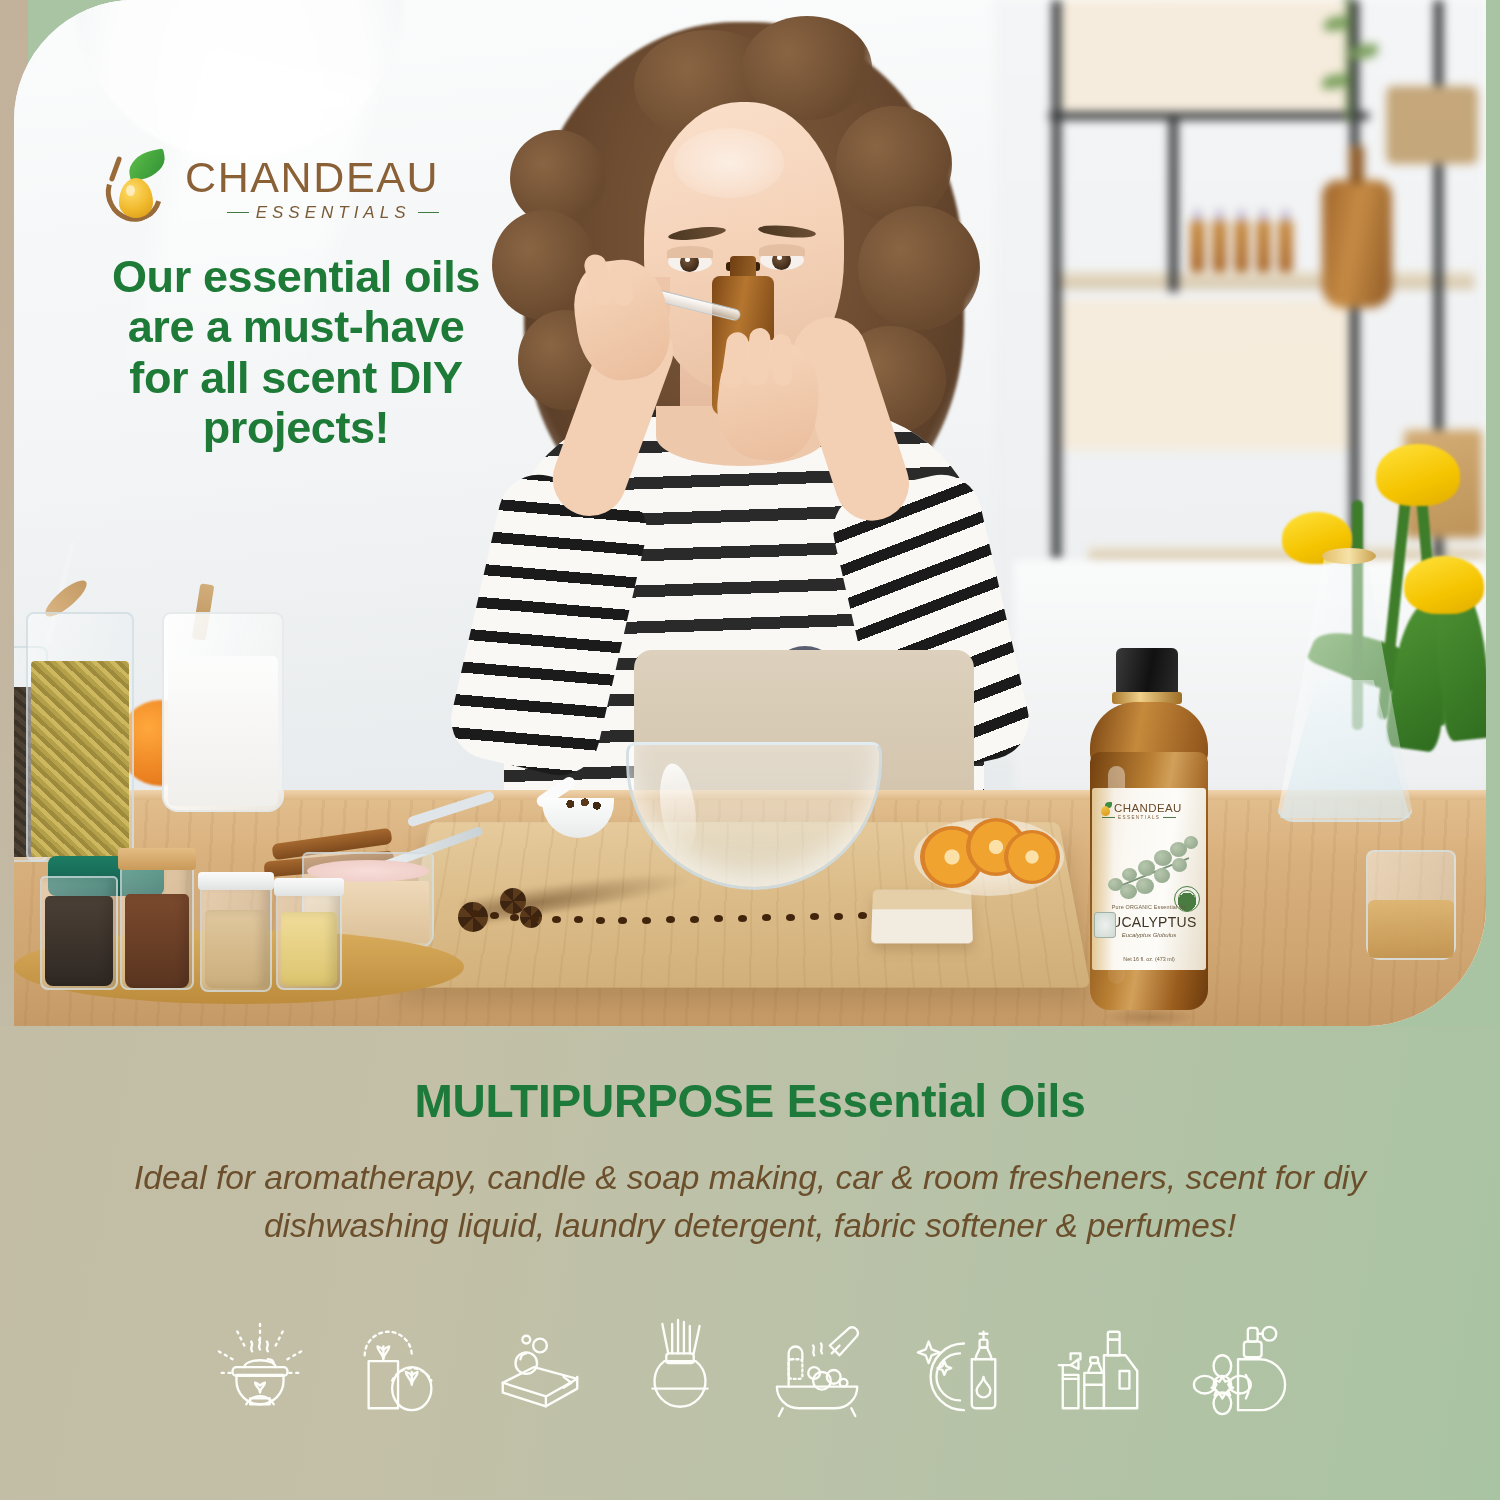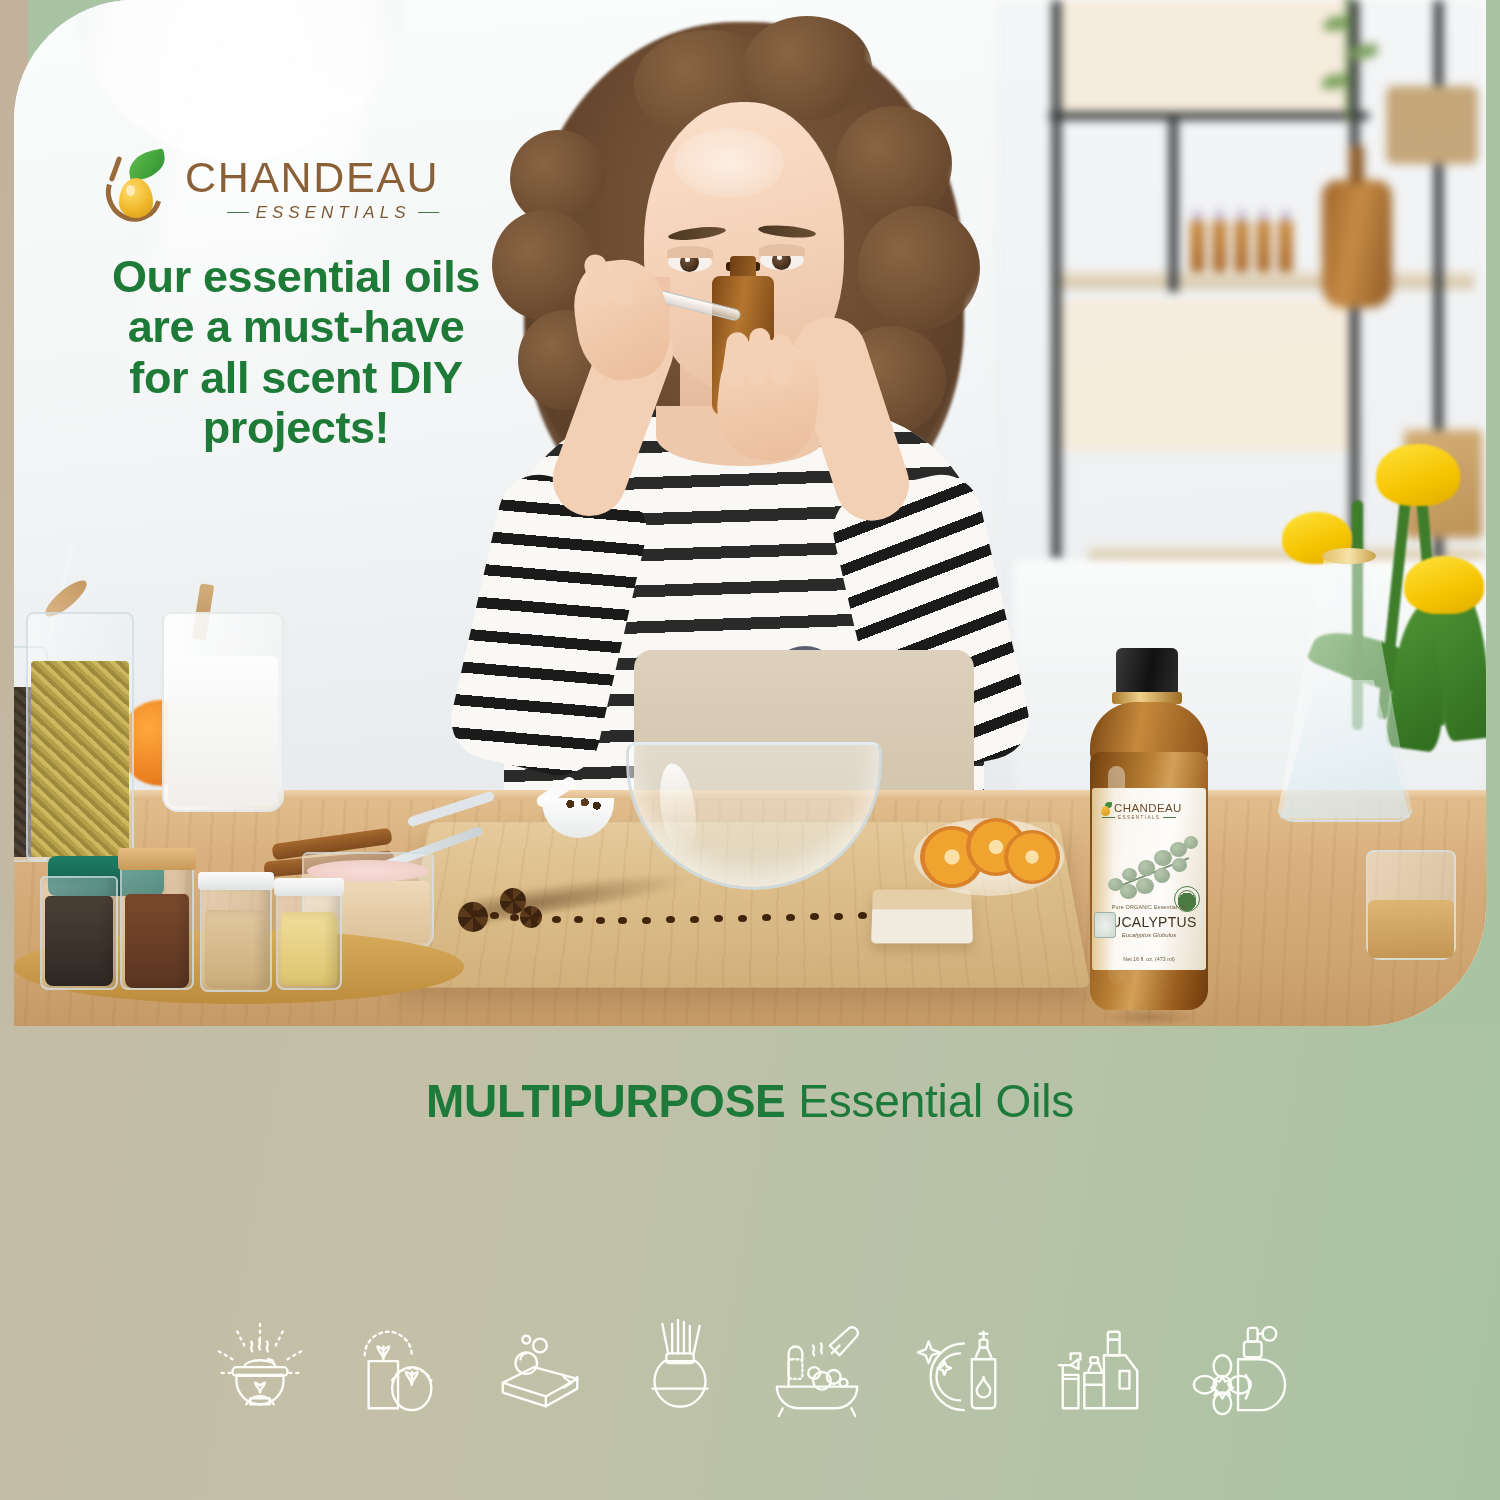--- a/index.html
+++ b/index.html
@@ -635,21 +635,21 @@
   
   #bottom {
     position:absolute; left:0; top:1026px; width:1500px; height:474px;
     background:linear-gradient(100deg,#c2bda4 0%,#c3c0a7 28%,#b9c2a8 58%,#a9c4a2 100%);
   }
   #tagline {
     position:absolute; left:0; right:0; top:48px; text-align:center;
     font-size:46px; color:#1d7a3a; letter-spacing:-.2px;
   }
   #tagline .bold { font-weight:bold; }
-  #tagline .light { font-weight:normal; }
+  #tagline .light { font-weight:bold; }
   #subtitle {
     position:absolute; left:52px; right:52px; top:128px; text-align:center;
     font-size:33.5px; line-height:1.42; font-style:italic; color:#6b4f2c;
   }
   #icon-row {
     position:absolute; left:0; right:0; top:290px;
     display:flex; justify-content:center; align-items:flex-end; gap:42px;
   }
   .ic { width:98px; height:108px; }
   .ic svg { width:100%; height:100%; display:block; }
@@ -905,20 +905,21 @@
         </div>
       </div>
       <div id="headline">Our essential oils are a must-have for all scent DIY projects!</div>
     </div>
   </div>
 
   <div id="bottom">
     <div id="tagline">
       <span class="bold">MULTIPURPOSE</span><span class="light"> Essential Oils</span>
     </div>
+    <div id="subtitle">Ideal for aromatherapy, candle &amp; soap making, car &amp; room fresheners, scent for diy dishwashing liquid, laundry detergent, fabric softener &amp; perfumes!</div>
 
     <div id="icon-row">
 
       <div class="ic">
         <svg viewBox="0 0 100 110" fill="none" stroke="#fdfdfa" stroke-width="2.4" stroke-linecap="round" stroke-linejoin="round">
           <path d="M26 60h48v6a24 24 0 0 1-24 24 24 24 0 0 1-24-24z"></path>
           <path d="M36 90a16 16 0 0 1 28 0"></path>
           <rect x="22" y="52" width="56" height="9" rx="4"></rect>
           <path d="M34 52a16 7 0 0 1 32 0"></path>
           <path d="M58 44c4 0 6 2 6 5"></path>

